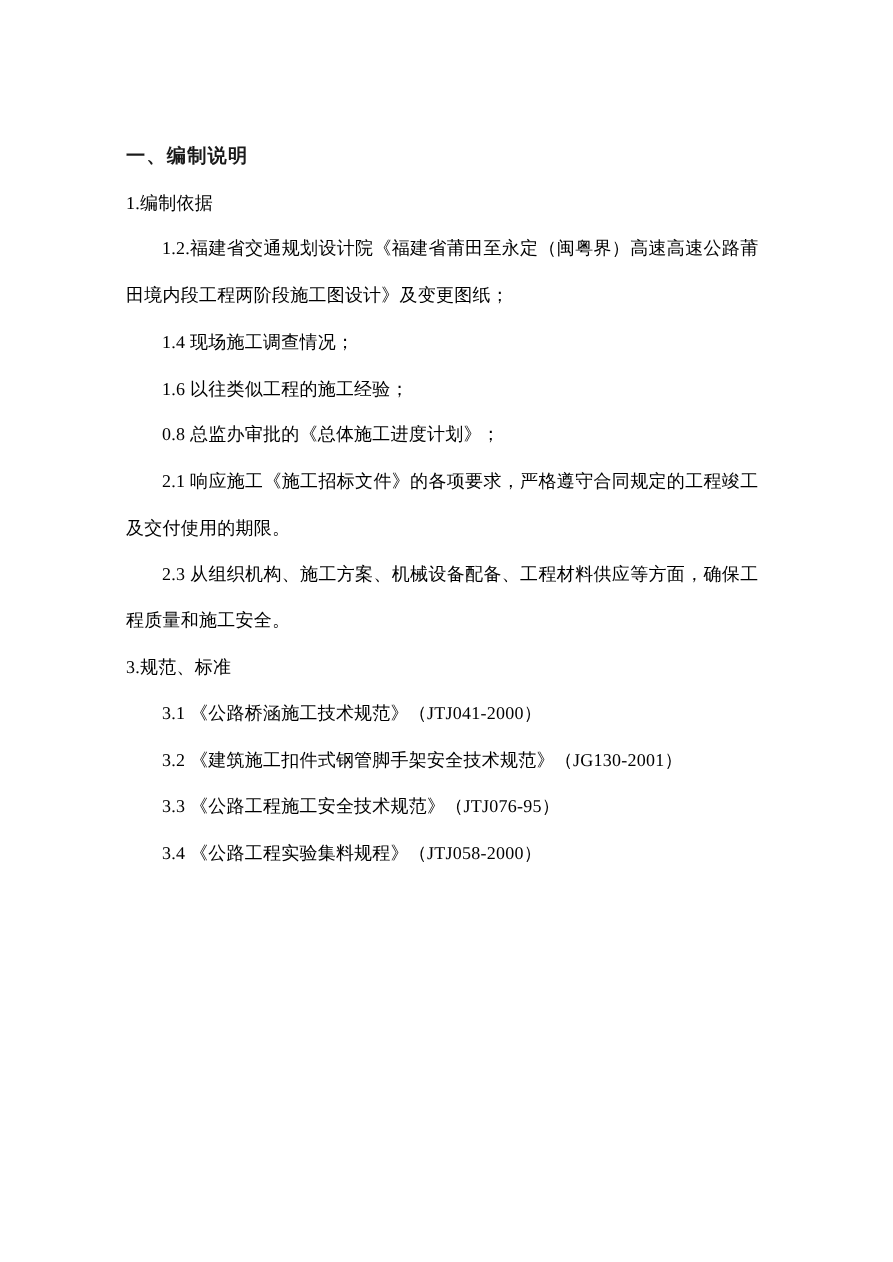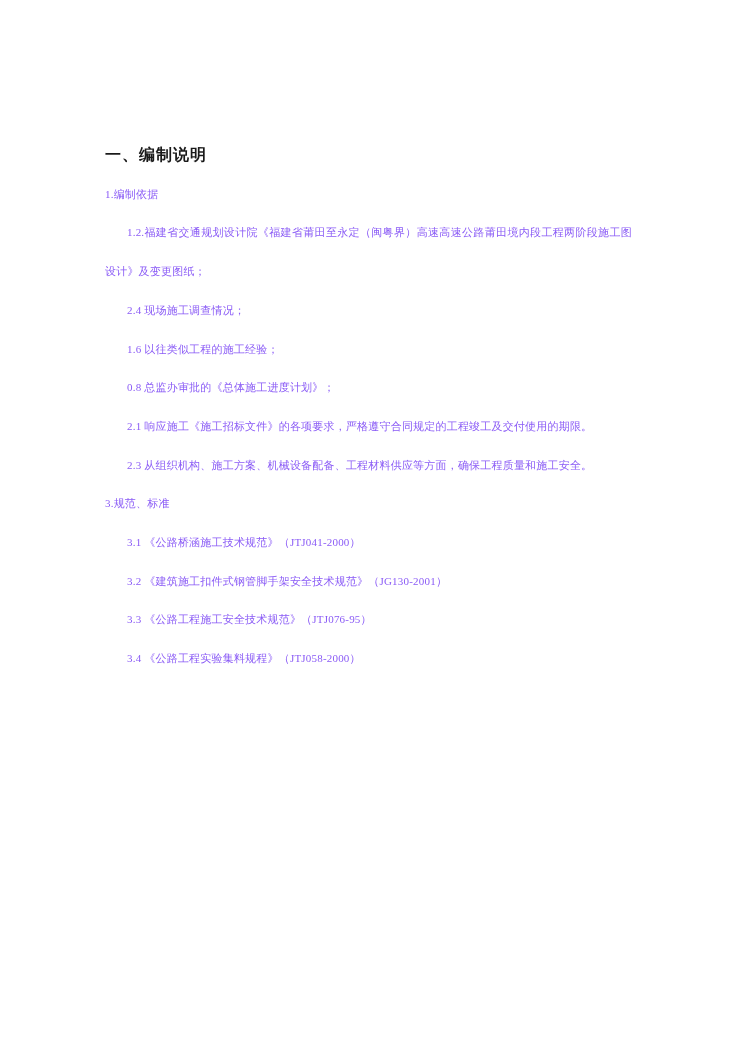--- a/index.html
+++ b/index.html
@@ -10,54 +10,54 @@
   body {
     width: 744px;
     height: 1052px;
     position: relative;
     overflow: hidden;
     font-family: "Liberation Serif", "DejaVu Serif", serif;
   }
   .page {
     position: absolute;
     left: 105px;
-    top: 136px;
+    top: 112px;
     width: 527px;
     color: #222222;
   }
   .doc-heading {
     margin: 0;
     font-size: 16px;
     font-weight: bold;
     line-height: 38.7px;
     letter-spacing: 1px;
     color: #1a1a1a;
   }
   .para {
     margin: 0;
-    font-size: 11px;
+    font-size: 15px;
     line-height: 38.7px;
     text-align: justify;
     letter-spacing: 0.2px;
     word-break: break-all;
-    color: #8b5cf6;
+    color: #000000;
   }
   .para.indent {
     text-indent: 2em;
   }
 </style>
 </head>
 <body>
 
 <div class="page">
   <h1 class="doc-heading">一、编制说明</h1>
   <div>
       <p class="para">1.编制依据</p>
       <p class="para indent">1.2.福建省交通规划设计院《福建省莆田至永定（闽粤界）高速高速公路莆田境内段工程两阶段施工图设计》及变更图纸；</p>
-      <p class="para indent">2.4 现场施工调查情况；</p>
+      <p class="para indent">1.4 现场施工调查情况；</p>
       <p class="para indent">1.6 以往类似工程的施工经验；</p>
       <p class="para indent">0.8 总监办审批的《总体施工进度计划》；</p>
       <p class="para indent">2.1 响应施工《施工招标文件》的各项要求，严格遵守合同规定的工程竣工及交付使用的期限。</p>
       <p class="para indent">2.3 从组织机构、施工方案、机械设备配备、工程材料供应等方面，确保工程质量和施工安全。</p>
       <p class="para">3.规范、标准</p>
       <p class="para indent">3.1 《公路桥涵施工技术规范》（JTJ041-2000）</p>
       <p class="para indent">3.2 《建筑施工扣件式钢管脚手架安全技术规范》（JG130-2001）</p>
       <p class="para indent">3.3 《公路工程施工安全技术规范》（JTJ076-95）</p>
       <p class="para indent">3.4 《公路工程实验集料规程》（JTJ058-2000）</p>
     </div>

